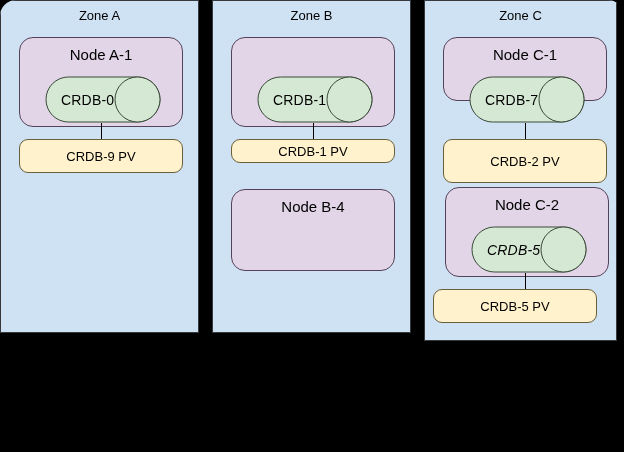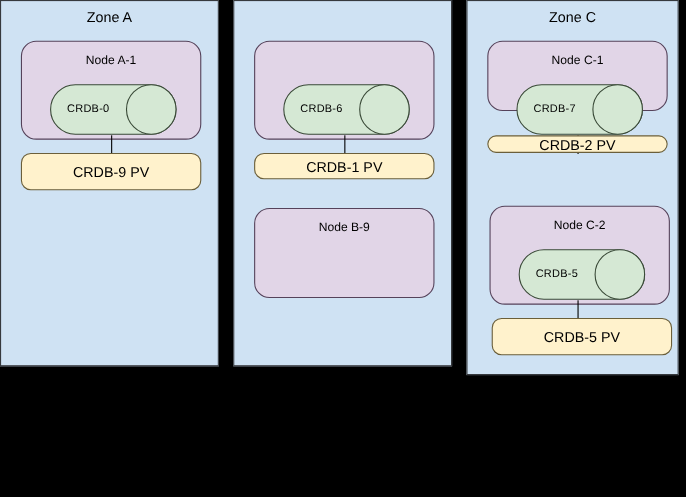--- a/index.html
+++ b/index.html
@@ -7,20 +7,21 @@
     padding: 0;
     background: #000000;
   }
   #canvas {
     position: relative;
     width: 624px;
     height: 452px;
     background: #000000;
     overflow: hidden;
     font-family: "Liberation Sans", sans-serif;
+    border-radius: 16px;
   }
   .zone {
     position: absolute;
     background: #cfe2f3;
     border: 1px solid #36393d;
     box-sizing: border-box;
   }
   .zone-title {
     position: absolute;
     top: 7px;
@@ -37,42 +38,42 @@
     border: 1px solid #55425a;
     border-radius: 14px;
     box-sizing: border-box;
   }
   .node-title {
     position: absolute;
     top: 9px;
     left: 0;
     width: 100%;
     text-align: center;
-    font-size: 11px;
+    font-size: 15px;
     color: #000000;
     line-height: 16px;
   }
   .pod {
     position: absolute;
   }
   .pod svg {
     display: block;
   }
   .pod-label {
     position: absolute;
     top: 0;
     left: 0;
     width: 100%;
     height: 100%;
     display: flex;
     align-items: center;
     justify-content: flex-start;
     padding-left: 16px;
     box-sizing: border-box;
-    font-size: 10px;
+    font-size: 14px;
     color: #000000;
     letter-spacing: 0.2px;
   }
   .pv {
     position: absolute;
     background: #fff2cc;
     border: 1px solid #6b5f3a;
     border-radius: 9px;
     box-sizing: border-box;
     display: flex;
@@ -108,76 +109,77 @@
     </div>
 
     <div class="connector" style="left:100px; top:122px; height:17px;"></div>
 
     <div class="pv" style="left:18px; top:138px; width:164px; height:34px;">
       <span>CRDB-9 PV</span>
     </div>
   </div>
 
   <div class="zone" style="left:212px; top:0px; width:199px; height:333px;">
+    <div class="zone-title">Zone B</div>
 
     <div class="node" style="left:18px; top:36px; width:164px; height:90px;">
 
       <div class="pod" style="left:25px; top:38px; width:116px; height:47px;">
         <svg width="116" height="47" viewBox="0 0 116 47">
           <path d="M 23.5 1 L 92.5 1 A 22.5 22.5 0 0 1 92.5 46 L 23.5 46 A 22.5 22.5 0 0 1 23.5 1 Z" fill="#d5e8d4" stroke="#3a4a38" stroke-width="1"></path>
           <ellipse cx="92.5" cy="23.5" rx="22.5" ry="22.5" fill="#d5e8d4" stroke="#3a4a38" stroke-width="1"></ellipse>
         </svg>
-        <div class="pod-label">CRDB-6</div>
+        <div class="pod-label">CRDB-1</div>
       </div>
     </div>
 
     <div class="connector" style="left:100px; top:122px; height:17px;"></div>
 
     <div class="pv" style="left:18px; top:138px; width:164px; height:24px;">
       <span>CRDB-1 PV</span>
     </div>
 
     <div class="node" style="left:18px; top:188px; width:164px; height:82px;">
-      <div class="node-title">Node B-9</div>
+      <div class="node-title">Node B-4</div>
     </div>
   </div>
 
   <div class="zone" style="left:424px; top:0px; width:193px; height:341px;">
     <div class="zone-title">Zone C</div>
 
     <div class="node" style="left:18px; top:36px; width:164px; height:64px;">
       <div class="node-title">Node C-1</div>
 
       <div class="pod" style="left:25px; top:38px; width:116px; height:47px;">
         <svg width="116" height="47" viewBox="0 0 116 47">
           <path d="M 23.5 1 L 92.5 1 A 22.5 22.5 0 0 1 92.5 46 L 23.5 46 A 22.5 22.5 0 0 1 23.5 1 Z" fill="#d5e8d4" stroke="#3a4a38" stroke-width="1"></path>
           <ellipse cx="92.5" cy="23.5" rx="22.5" ry="22.5" fill="#d5e8d4" stroke="#3a4a38" stroke-width="1"></ellipse>
         </svg>
         <div class="pod-label">CRDB-7</div>
       </div>
     </div>
 
     <div class="connector" style="left:100px; top:122px; height:17px;"></div>
 
-    <div class="pv" style="left:18px; top:122px; width:164px; height:16px;justify-content:center;">
+    <div class="pv" style="left:18px; top:138px; width:164px; height:44px;justify-content:center;">
       <span>CRDB-2 PV</span>
     </div>
 
     <div class="node" style="left:20px; top:186px; width:164px; height:90px;">
       <div class="node-title">Node C-2</div>
 
-      <div class="pod" style="left:25px; top:38px; width:116px; height:47px;">
+      <div class="pod" style="left:25px; top:38px; width:116px; height:47px;font-style:italic;">
         <svg width="116" height="47" viewBox="0 0 116 47">
           <path d="M 23.5 1 L 92.5 1 A 22.5 22.5 0 0 1 92.5 46 L 23.5 46 A 22.5 22.5 0 0 1 23.5 1 Z" fill="#d5e8d4" stroke="#3a4a38" stroke-width="1"></path>
           <ellipse cx="92.5" cy="23.5" rx="22.5" ry="22.5" fill="#d5e8d4" stroke="#3a4a38" stroke-width="1"></ellipse>
         </svg>
         <div class="pod-label">CRDB-5</div>
       </div>
     </div>
 
     <div class="connector" style="left:100px; top:272px; height:17px;"></div>
 
-    <div class="pv" style="left:22px; top:288px; width:164px; height:34px;">
+    <div class="pv" style="left:8px; top:288px; width:164px; height:34px;">
       <span>CRDB-5 PV</span>
     </div>
   </div>
 
 </div>
 
 </body></html>

